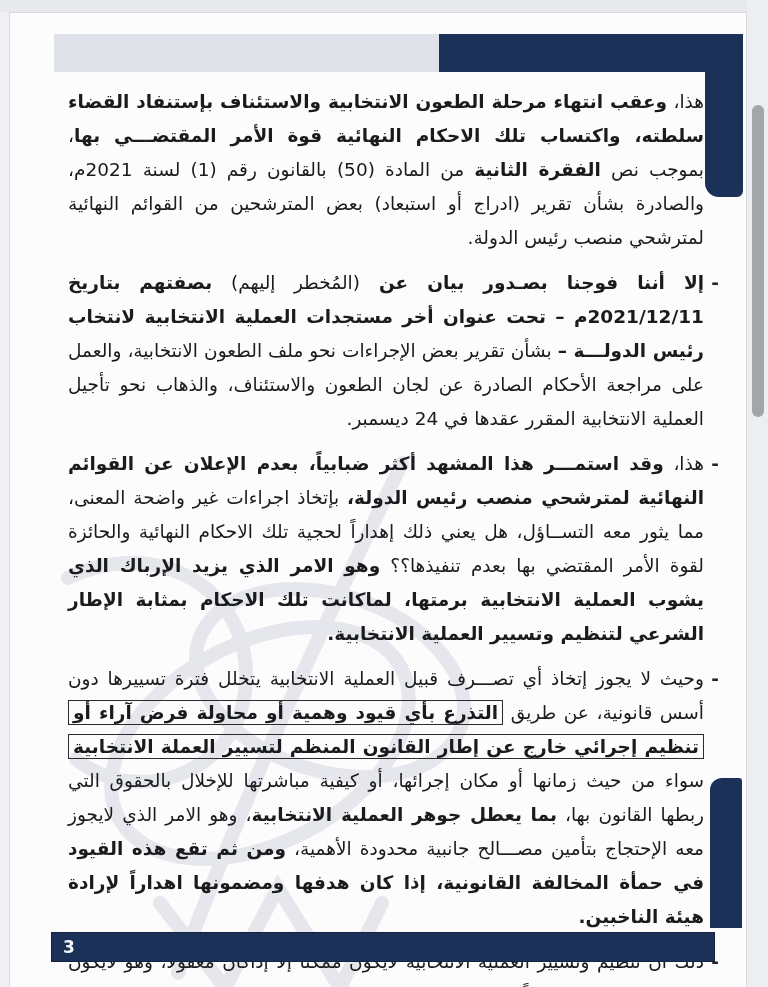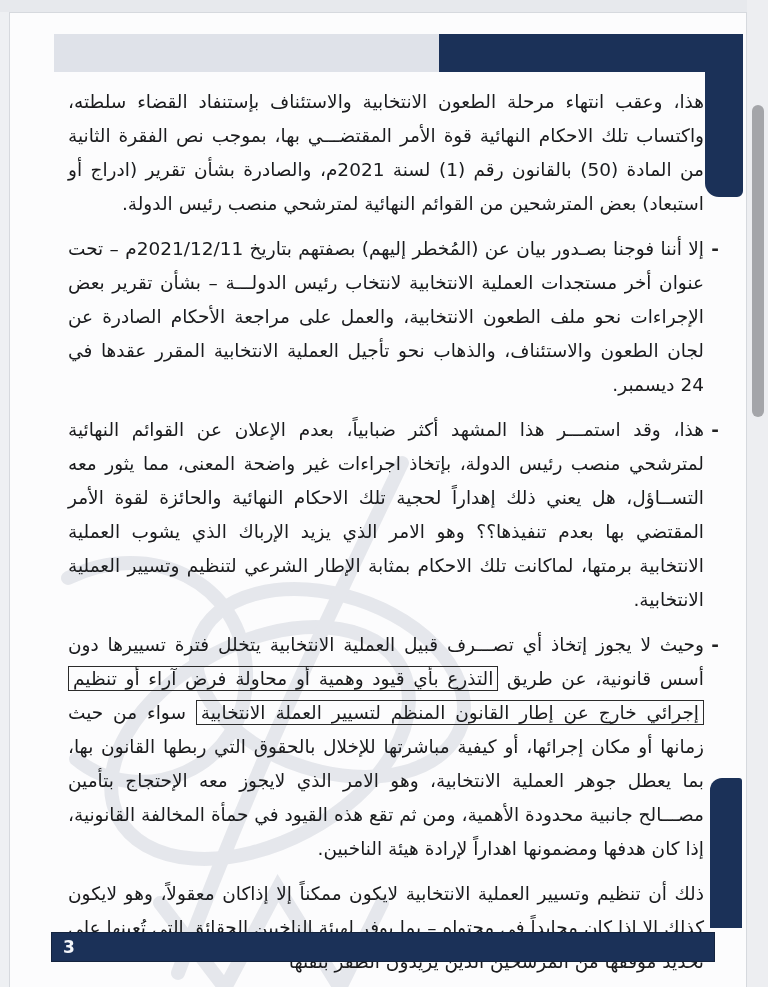--- a/index.html
+++ b/index.html
@@ -38,23 +38,23 @@
   .content{
     position:absolute;left:58px;top:72px;width:636px;z-index:2;
     direction:rtl;color:var(--ink);
     font-size:18.5px;line-height:34px;text-align:justify;
   }
   .para{position:relative;margin-bottom:11px;}
   .para .bullet{
     position:absolute;right:-18px;top:0;width:14px;text-align:center;
     font-weight:bold;color:#222;
   }
-  .para .bold{font-weight:400;}
+  .para .bold{font-weight:700;}
   .para .boxed{
-    border:1.5px solid #2b2b2b;padding:1px 4px;font-weight:400;
+    border:1.5px solid #2b2b2b;padding:1px 4px;font-weight:700;
     box-decoration-break:clone;-webkit-box-decoration-break:clone;
   }
 
   
   .footer-bar{
     position:absolute;left:41px;top:919px;width:664px;height:30px;z-index:4;
     background:var(--navy);border:1px solid var(--navy-dark);
     direction:ltr;display:flex;align-items:center;
   }
   .footer-bar .num{color:#f4f6fa;font-weight:700;font-size:17px;padding-left:11px;}

